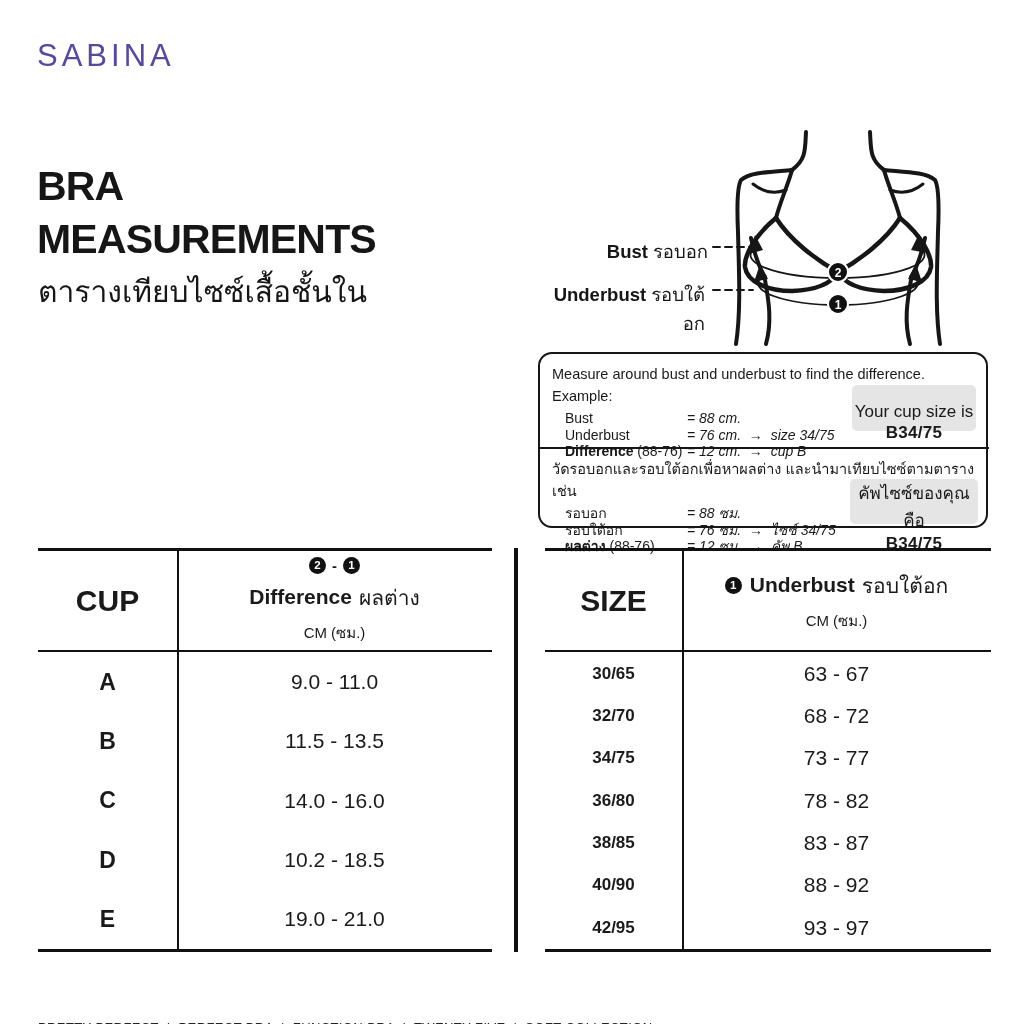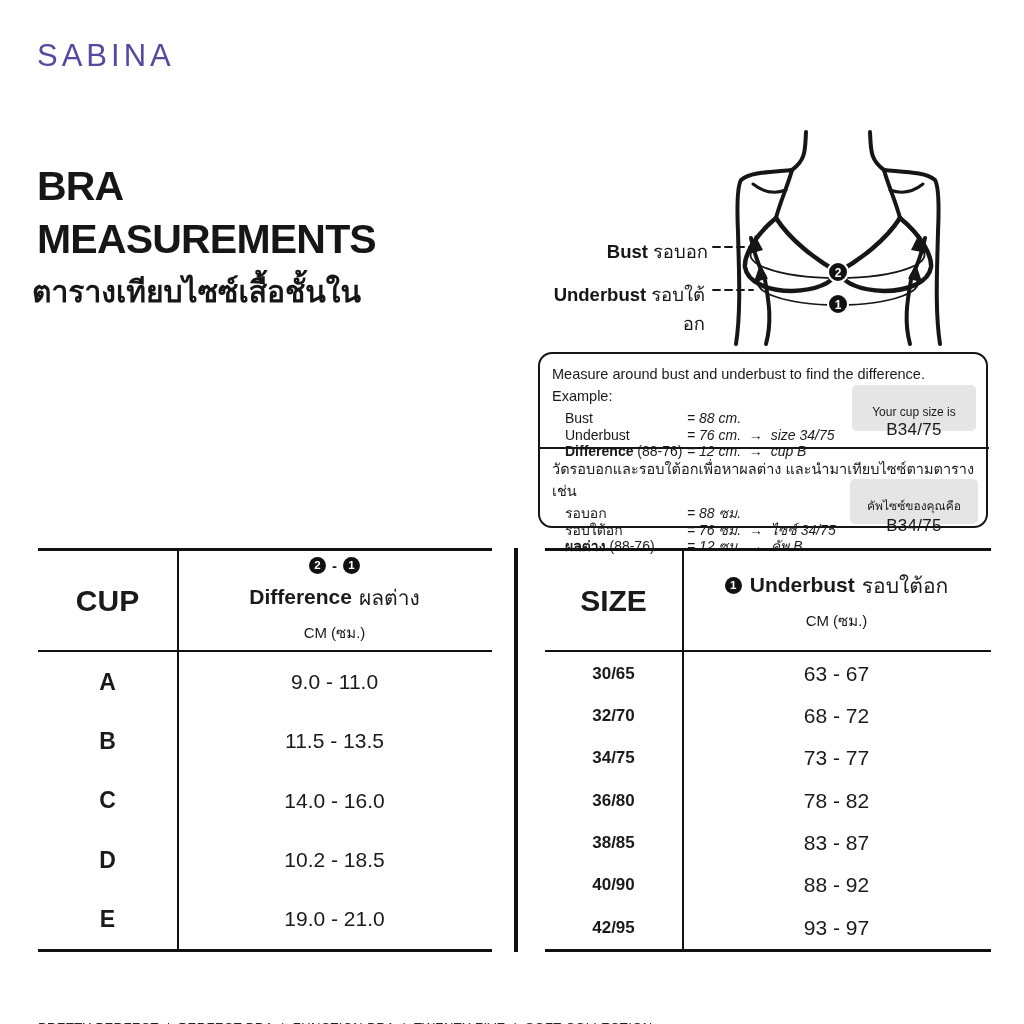--- a/index.html
+++ b/index.html
@@ -7,21 +7,21 @@
     position:relative; width:1024px; height:1024px; background:#fff;
     font-family:"Liberation Sans","DejaVu Sans",sans-serif; color:#1a1a1a;
     overflow:hidden;
   }
   
   .logo { position:absolute; left:37px; top:38px; font-size:31px; letter-spacing:4px;
           color:#5649a0; font-weight:400; }
   
   .title-block { position:absolute; left:37px; top:160px; font-size:41px; font-weight:800;
                  line-height:53px; letter-spacing:-0.8px; color:#161616; }
-  .subtitle { position:absolute; left:32px; top:268px; font-size:30px; font-weight:700; color:#161616; }
+  .subtitle { position:absolute; left:38px; top:268px; font-size:30px; font-weight:400; color:#161616; }
   
   .diagram-svg { position:absolute; left:540px; top:130px; }
   .diag-label { position:absolute; width:168px; text-align:right; font-size:18.5px; color:#161616; }
   .diag-label b { font-weight:700; }
   .diag-label .th { margin-left:5px; font-weight:500; }
   .bust-label { left:540px; top:237px; }
   .underbust-label { left:537px; top:280px; }
   
   .info-box { position:absolute; left:538px; top:352px; width:450px; height:176px;
               border:2.5px solid #161616; border-radius:14px; box-sizing:border-box; background:#fff; }
@@ -32,22 +32,22 @@
   .intro { font-size:14.5px; line-height:22px; font-weight:500; }
   .ins-rows { margin-left:13px; margin-top:3px; }
   .ins-row { display:flex; font-size:14px; line-height:16.5px; }
   .ins-label { width:122px; flex:none; }
   .ins-label .lbl-bold { font-weight:700; }
   .ins-val { white-space:pre;font-style:italic; }
   .result-box { position:absolute; background:#e5e5e5; border-radius:5px; text-align:center;
                 display:flex; flex-direction:column; justify-content:center; gap:1px; }
   .result-en { left:312px; top:31px; width:124px; height:46px; }
   .result-th { left:310px; top:125px; width:128px; height:45px; }
-  .rb-caption { font-size:12px;margin-top:29px; }
-  .rb-value { font-size:17px; font-weight:400; letter-spacing:0.3px; }
+  .rb-caption { font-size:17px;margin-top:29px; }
+  .rb-value { font-size:17px; font-weight:700; letter-spacing:0.3px; }
   
   .table { position:absolute; top:548px; height:404px; box-sizing:border-box;
            border-top:3.5px solid #111; border-bottom:3.5px solid #111; }
   .cup-tab { left:38px; width:454px; }
   .size-tab { left:545px; width:446px; }
   .col-divider { position:absolute; top:0; bottom:0; width:2px; background:#111; }
   .cup-tab .col-divider { left:139px; }
   .size-tab .col-divider { left:137px; }
   .thead { position:absolute; left:0; right:0; top:0; height:99px; border-bottom:2.5px solid #111;
            display:flex; }

